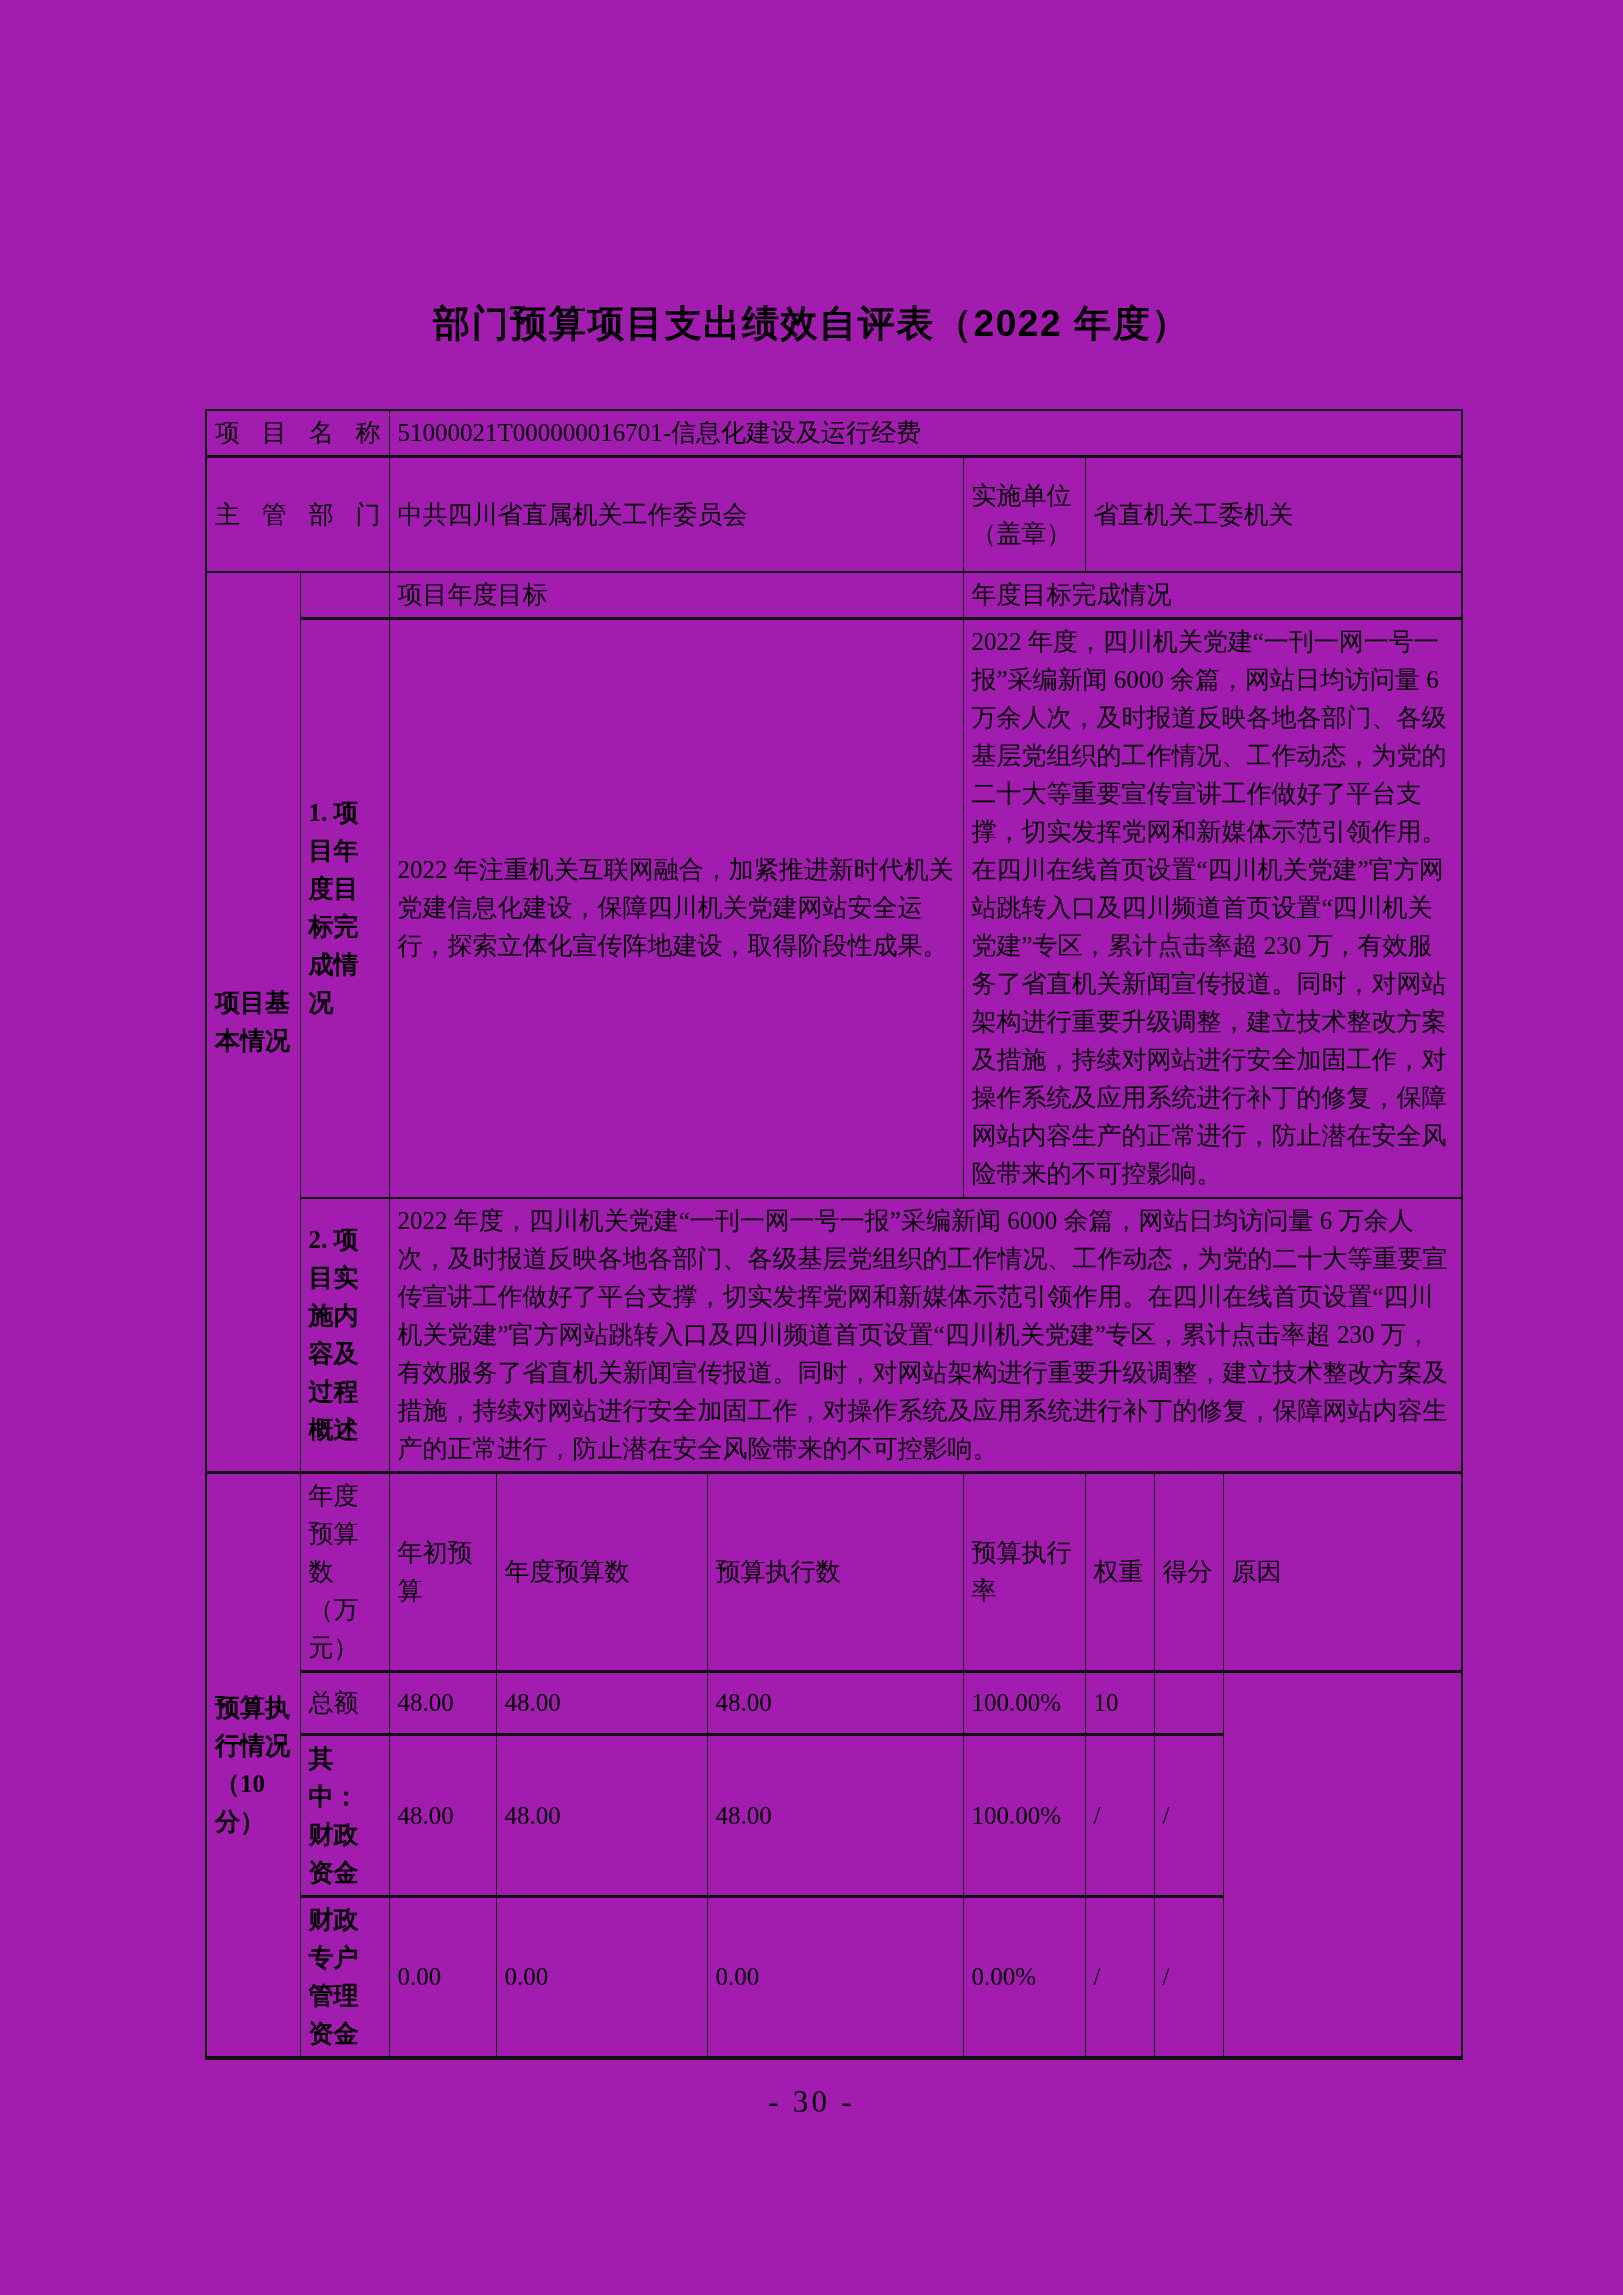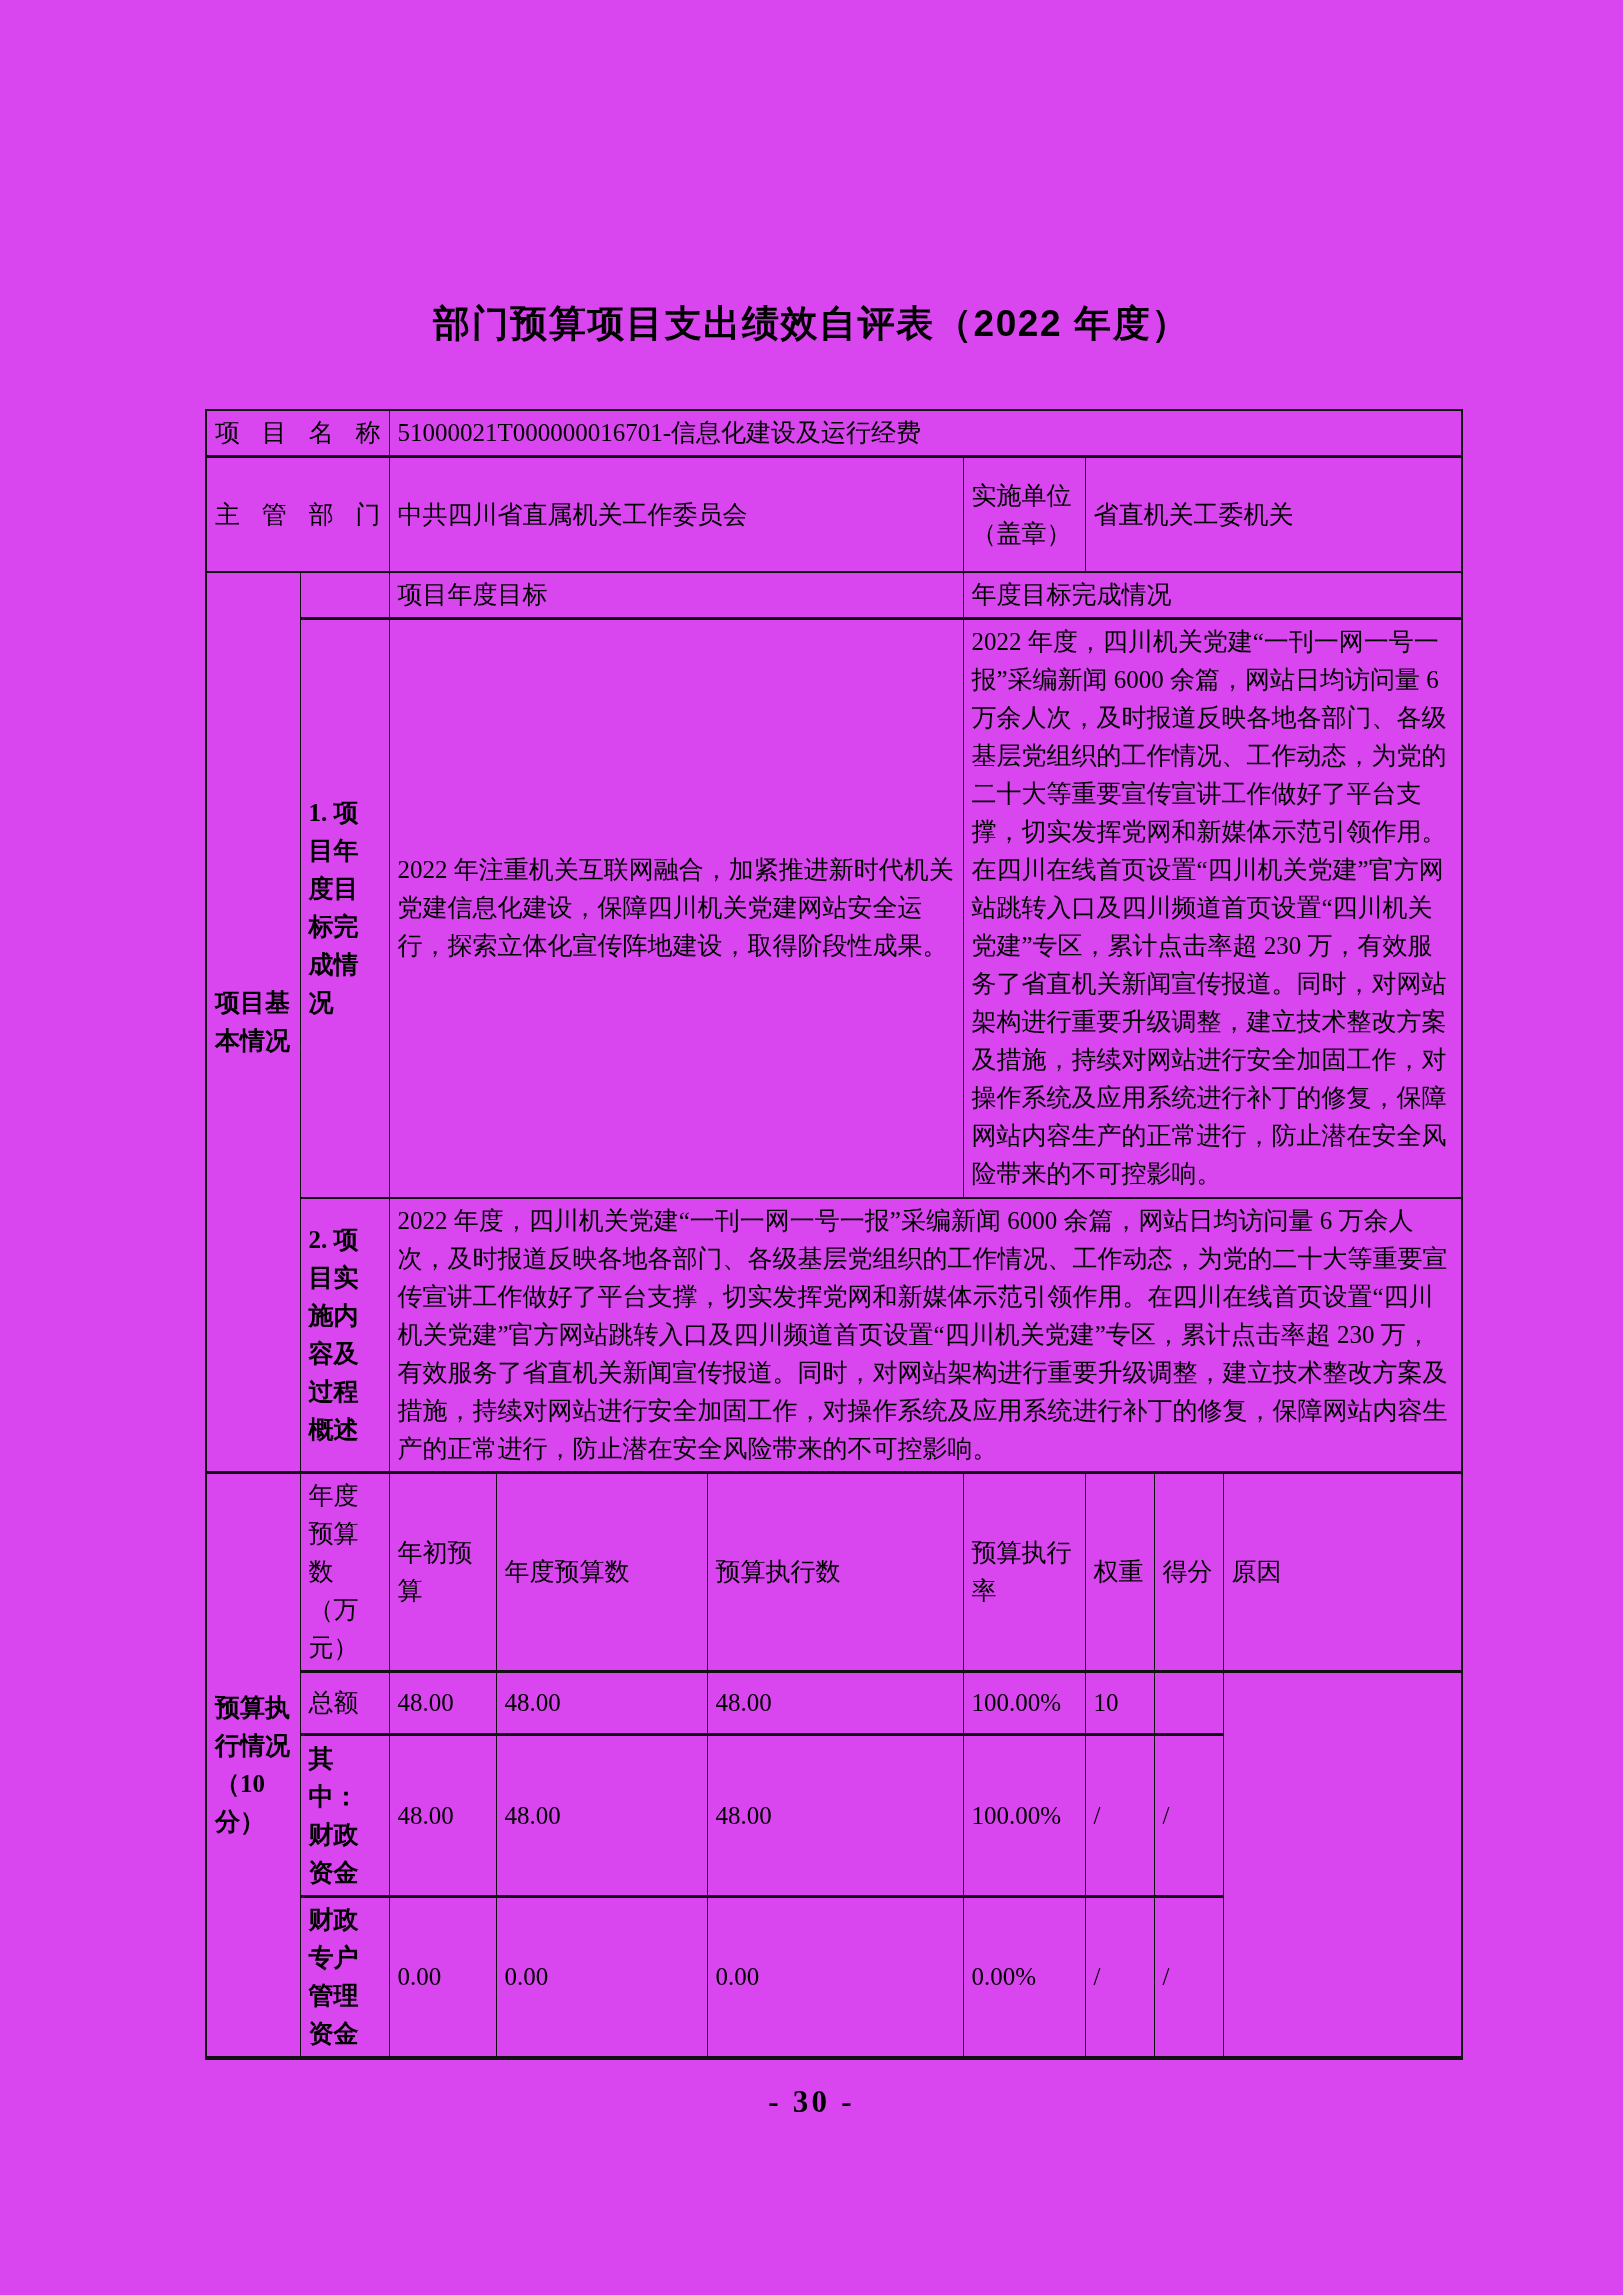--- a/index.html
+++ b/index.html
@@ -6,21 +6,21 @@
     margin: 0;
     padding: 0;
     background: #ffffff;
     color: #000000;
     font-family: "Liberation Serif", "DejaVu Serif", serif;
   }
   .page {
     position: relative;
     width: 1623px;
     height: 2295px;
-    background: #d946ef;
+    background: #a21caf;
     overflow: hidden;
   }
   .doc-title {
     position: absolute;
     top: 299px;
     left: 0;
     width: 1623px;
     text-align: center;
     margin: 0;
     font-size: 37px;
@@ -85,21 +85,21 @@
     padding: 0 11.4px;
   }
   td.num { text-align: center; }
   .page-footer {
     position: absolute;
     top: 2084px;
     left: 0;
     width: 1623px;
     text-align: center;
     font-size: 31px;
-    font-weight: bold;
+    font-weight: normal;
     letter-spacing: 3.2px;
   }
 </style>
 </head>
 <body>
 
 <div class="page">
 
   <h1 class="doc-title">部门预算项目支出绩效自评表（2022 年度）</h1>
 

